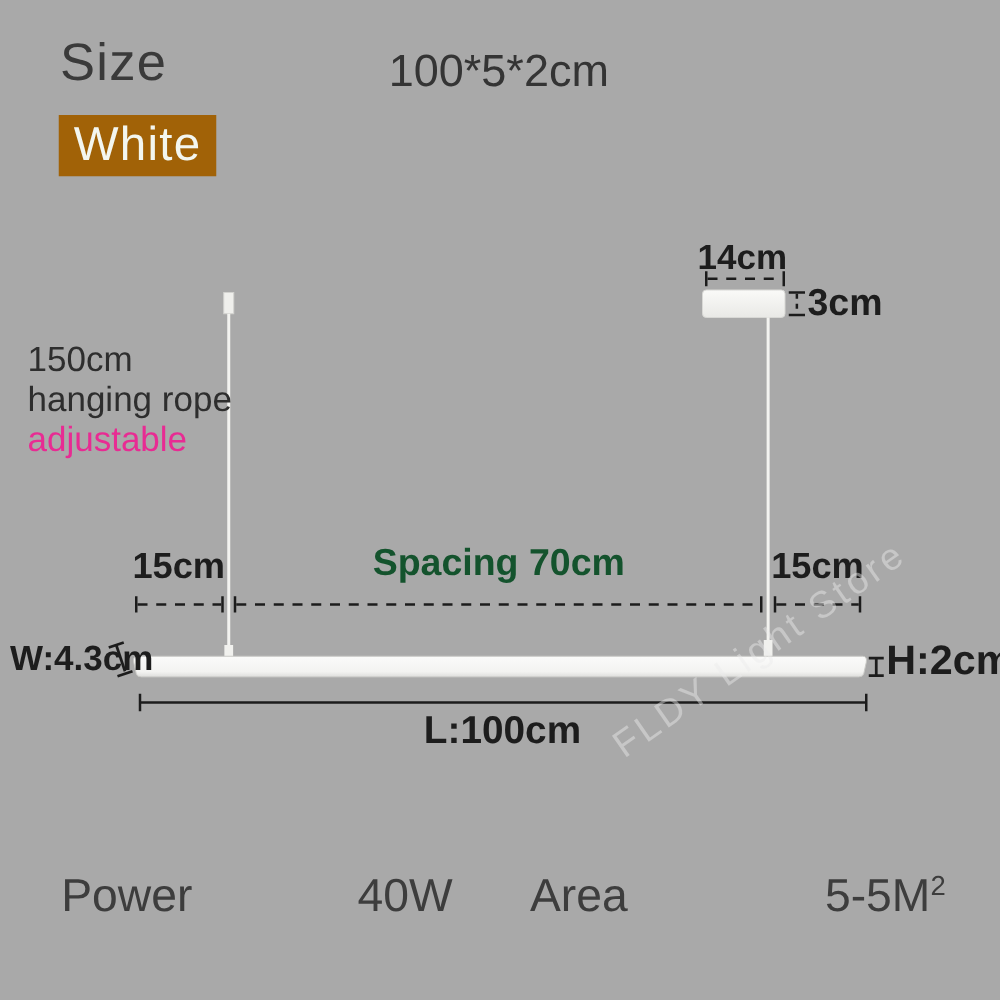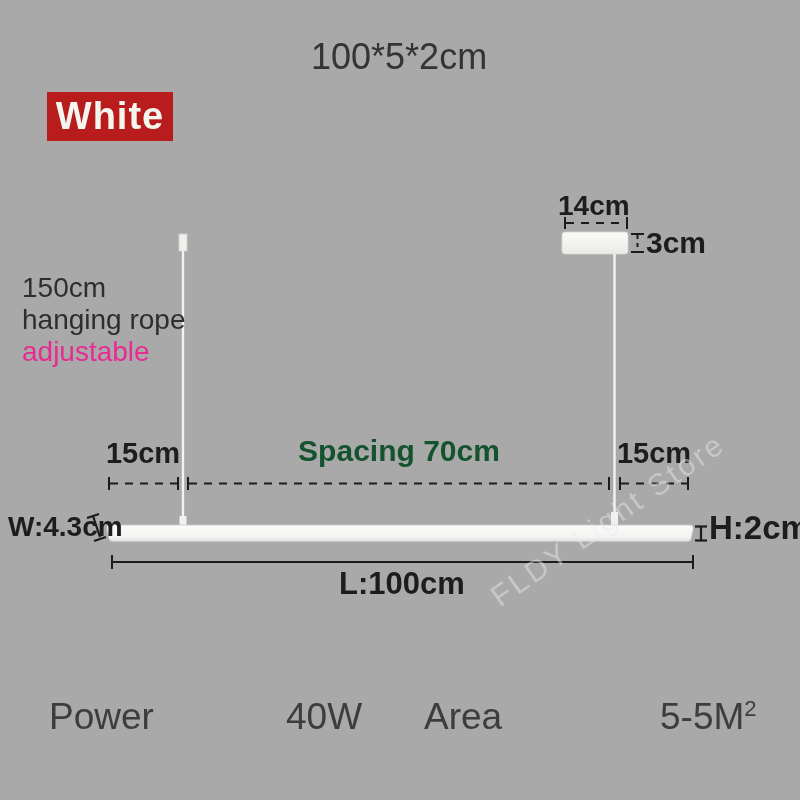--- a/index.html
+++ b/index.html
@@ -11,22 +11,22 @@
     color:#333;
   }
   .stage{position:absolute;inset:0;width:800px;height:800px;}
   .abs{position:absolute;white-space:nowrap;}
 
   
   .size-label{left:48px;top:26px;font-size:42px;font-weight:400;color:#3a3a3a;letter-spacing:1px;}
   .size-value{left:311px;top:36px;font-size:36px;font-weight:400;color:#343434;}
   .color-badge{
     left:47px;top:92px;width:126px;height:49px;
-    background:#b91c1c;color:#f3f6ef;
-    font-size:38px;font-weight:700;
+    background:#a16207;color:#f3f6ef;
+    font-size:38px;font-weight:400;
     display:flex;align-items:center;justify-content:center;
     letter-spacing:1px;
   }
 
   
   .dim{color:#1d1d1d;font-weight:700;}
   .lbl-14cm{left:558px;top:190px;width:76px;text-align:left;font-size:28px;}
   .lbl-3cm{left:646px;top:226px;font-size:30px;}
   .rope-info{left:22px;top:272px;font-size:28px;font-weight:400;line-height:32px;color:#2e2e2e;}
   .rope-info .pink{color:#e82b93;}
@@ -124,20 +124,21 @@
       <line x1="701" y1="527" x2="701" y2="540"></line>
     </g>
 
     <g stroke="#1c1c1c" stroke-width="2">
       <line x1="112" y1="555" x2="112" y2="569"></line>
       <line x1="693" y1="555" x2="693" y2="569"></line>
       <line x1="112" y1="562" x2="693" y2="562"></line>
     </g>
   </svg>
 
+  <div class="abs size-label">Size</div>
   <div class="abs size-value">100*5*2cm</div>
   <div class="abs color-badge">White</div>
 
   <div class="abs dim lbl-14cm">14cm</div>
   <div class="abs dim lbl-3cm">3cm</div>
 
   <div class="abs rope-info">
     <div>150cm</div>
     <div>hanging rope</div>
     <div class="pink">adjustable</div>

